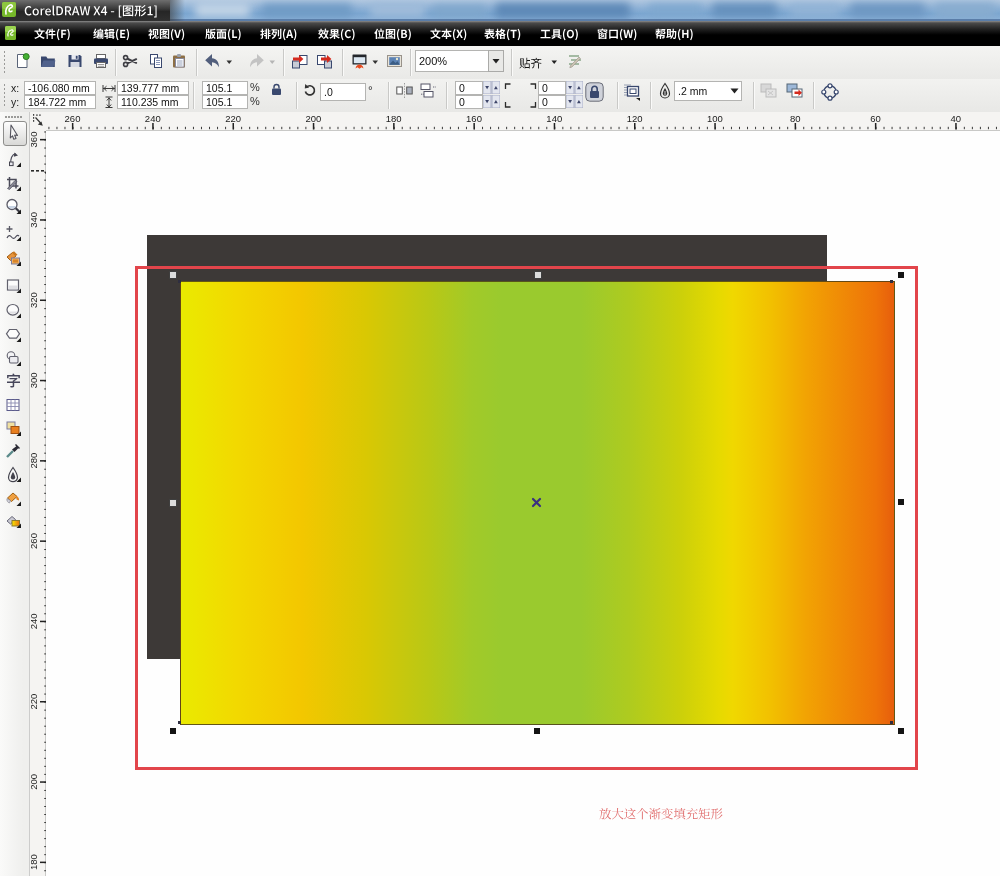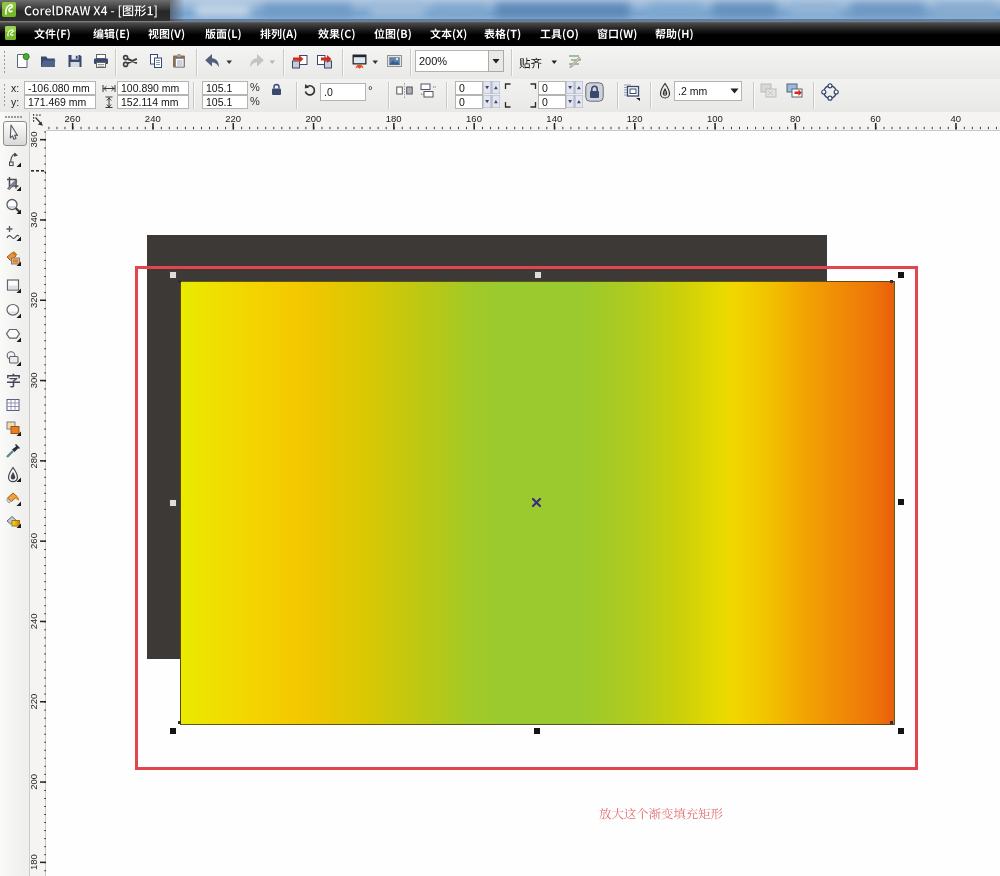--- a/index.html
+++ b/index.html
@@ -172,23 +172,23 @@
   </svg>
 <svg class="abs" style="left:566px;top:53px" width="17" height="16" viewBox="0 0 17 16">
     <path d="M3 3 h10 M5 7 h10 M3 11 h10" stroke="#8aa88a" stroke-width="1.6"></path>
     <path d="M4.5 12.5 L13 4 l1.5 1.5 L6 14 l-2.2 0.7 Z" fill="#c9c2b2" stroke="#9a938a" stroke-width="0.6"></path>
   </svg>
 <div class="abs" style="left:0;top:79px;width:1000px;height:33px;background:linear-gradient(180deg,#f2f2f0,#e8e8e6);border-bottom:1px solid #cfcfcd"></div>
 <div class="grip" style="left:3px;top:83px;height:24px"></div>
 <div class="abs" style="left:11px;top:82px;font-size:10.5px;color:#222">x:</div>
 <div class="abs" style="left:11px;top:96px;font-size:10.5px;color:#222">y:</div>
 <div class="fld" style="left:24px;top:81px;width:64px">-106.080 mm</div>
-<div class="fld" style="left:24px;top:95px;width:64px">171.469 mm</div>
-<div class="fld" style="left:117px;top:81px;width:64px">100.890 mm</div>
-<div class="fld" style="left:117px;top:95px;width:64px">152.114 mm</div>
+<div class="fld" style="left:24px;top:95px;width:64px">184.722 mm</div>
+<div class="fld" style="left:117px;top:81px;width:64px">139.777 mm</div>
+<div class="fld" style="left:117px;top:95px;width:64px">110.235 mm</div>
 <div class="fld" style="left:202px;top:81px;width:38px">105.1</div>
 <div class="fld" style="left:202px;top:95px;width:38px">105.1</div>
 <div class="abs" style="left:250px;top:81px;font-size:11px;color:#333">%</div>
 <div class="abs" style="left:250px;top:95px;font-size:11px;color:#333">%</div>
 <div class="fld" style="left:320px;top:83px;width:38px;height:16px;line-height:16px">.0</div>
 <div class="abs" style="left:368px;top:84px;font-size:12px;color:#333">°</div>
 <svg class="abs" style="left:102px;top:84px" width="14" height="9" viewBox="0 0 14 9">
     <path d="M1 4.5 h12 M1 1 v7 M13 1 v7 M4.5 2.2 L2 4.5 l2.5 2.3 M9.5 2.2 L12 4.5 l-2.5 2.3" stroke="#3a3a3a" stroke-width="1" fill="none"></path>
   </svg>
 <svg class="abs" style="left:104px;top:96px" width="10" height="13" viewBox="0 0 10 13">

